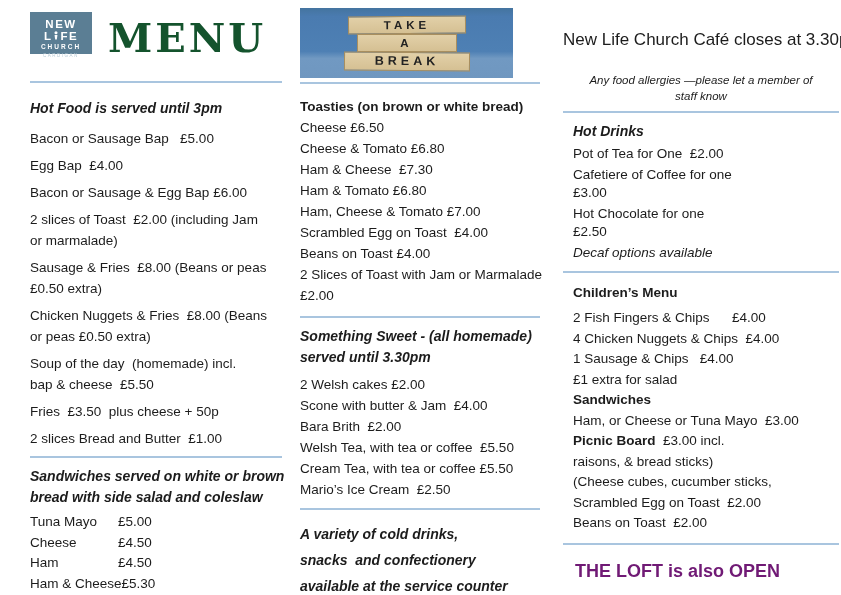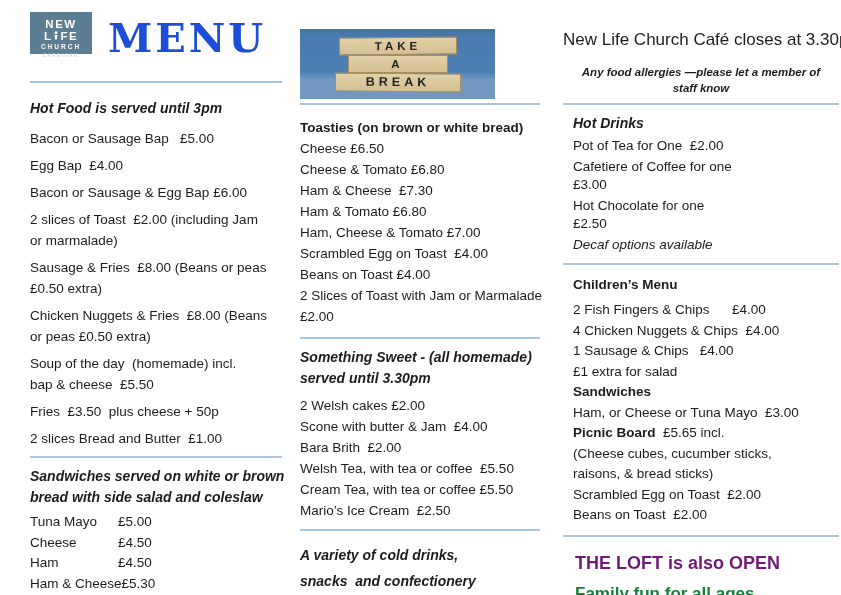--- a/index.html
+++ b/index.html
@@ -21,38 +21,38 @@
     width:62px; height:42px; background:#5b7e94; color:#ffffff; text-align:center;
     box-sizing:border-box; padding-top:7px; flex:0 0 auto;
   }
   .logo-l1 { font-size:11.5px; font-weight:bold; letter-spacing:1.5px; line-height:11px; }
   .logo-l2 { font-size:11.5px; font-weight:bold; letter-spacing:1.5px; line-height:12px; display:flex; justify-content:center; align-items:center; gap:1px; }
   .person-svg { width:6px; height:11px; display:inline-block; }
   .logo-l3 { font-size:6.5px; font-weight:bold; letter-spacing:2px; line-height:9px; }
   .logo-l4 { font-size:4.5px; letter-spacing:1.5px; color:#b9cbd6; line-height:7px; margin-top:1px; }
   .menu-title {
     font-family:"DejaVu Serif", serif; font-weight:bold; font-size:40px;
-    letter-spacing:3px; line-height:52px; color:#1d4ed8;
+    letter-spacing:3px; line-height:52px; color:#14532d;
   }
   #col1 .sep.first { margin-top:17px; }
 
   
   .heading { font-weight:bold; font-style:italic; font-size:14px; line-height:21px; white-space:pre; }
   .heading-plain { font-weight:bold; font-size:13.5px; line-height:21px; white-space:pre; }
   .mi { font-size:13.5px; line-height:21px; white-space:pre; }
   #col1 .hotfood .mi { margin-bottom:6px; }
   #col1 .heading.hot { margin-top:15px; margin-bottom:9px; }
   #col1 .sep.second { margin-top:7px; }
   #col1 .heading.sand { margin-top:8px; margin-bottom:4px; line-height:21px; }
   .sand-row { font-size:13.5px; line-height:20.5px; white-space:pre; }
   .sand-name { display:inline-block; min-width:88px; }
 
   
   .photo {
-    margin-top:29px; width:195px; height:70px; position:relative;
+    margin-top:8px; width:213px; height:70px; position:relative;
     background:linear-gradient(#44749f 0%, #4a7bb0 12%, #4e80b4 62%, #7199c2 72%, #6f97c0 100%);
     overflow:hidden;
   }
   .blocks { position:absolute; left:50%; top:8px; transform:translateX(-50%); width:130px; }
   .block {
     background:linear-gradient(#e2d0a8,#d5c093); border:1px solid #a98f5f; box-sizing:border-box;
     color:#222; font-weight:bold; text-align:center; letter-spacing:4px;
     height:18px; line-height:16px; font-size:11.5px; margin:0 auto;
   }
   .block.b1 { width:118px; transform:rotate(-0.5deg); }
@@ -61,21 +61,21 @@
   #col2 .sep.under-photo { margin-top:4px; }
   #col2 .heading-plain.toast { margin-top:12px; margin-bottom:0px; }
   #col2 .sep.mid { margin-top:10px; }
   #col2 .heading.sweet { margin-top:8px; }
   #col2 .sweets { margin-top:6px; }
   #col2 .sep.low { margin-top:8px; }
   .counter-note { margin-top:11px; font-weight:bold; font-style:italic; font-size:14px; line-height:26px; white-space:pre; }
 
   
   .r-title { margin-top:30px; font-weight:normal; font-size:17px; text-align:center; white-space:pre; }
-  .allergy { margin-top:14px; font-style:italic; font-size:11.5px; line-height:16px; text-align:center; white-space:pre;font-weight:bold; }
+  .allergy { margin-top:22px; font-style:italic; font-size:11.5px; line-height:16px; text-align:center; white-space:pre; }
   #col3 .sep.top { margin-top:7px; }
   #col3 .heading.drinks { margin-top:8px; margin-bottom:3px; padding-left:10px; }
   .hd-item { font-size:13.5px; line-height:18px; margin-bottom:3px; white-space:pre; padding-left:10px; }
   .decaf { font-style:italic; font-size:13.5px; line-height:18px; padding-left:10px; margin-top:2px; }
   #col3 .sep.mid2 { margin-top:9px; }
   .heading-plain.children { margin-top:9px; margin-bottom:5px; padding-left:10px; }
   .ch-item { font-size:13.5px; line-height:20.5px; white-space:pre; padding-left:10px; }
   .heading-plain.sand2 { padding-left:10px; line-height:20.5px; }
   .picnic { font-size:13.5px; line-height:20.5px; white-space:pre; padding-left:10px; }
   .picnic b { font-weight:bold; }
@@ -203,25 +203,25 @@
   <div class="heading-plain children">Children’s Menu</div>
   <div>
 
   <div class="ch-item">2 Fish Fingers &amp; Chips      £4.00</div>
       <div class="ch-item">4 Chicken Nuggets &amp; Chips  £4.00</div>
       <div class="ch-item">1 Sausage &amp; Chips   £4.00</div>
       <div class="ch-item">£1 extra for salad</div>
     </div>
   <div class="heading-plain sand2">Sandwiches</div>
   <div class="ch-item">Ham, or Cheese or Tuna Mayo  £3.00</div>
-  <div class="picnic"><b>Picnic Board</b><span>  £5.65 incl.</span></div>
-  <div>
-
-  <div class="ch-item">(Cheese cubes, cucumber sticks,</div>
-      <div class="ch-item">raisons, &amp; bread sticks)</div>
+  <div class="picnic"><b>Picnic Board</b><span>  £3.00 incl.</span></div>
+  <div>
+
+  <div class="ch-item">raisons, &amp; bread sticks)</div>
+      <div class="ch-item">(Cheese cubes, cucumber sticks,</div>
       <div class="ch-item">Scrambled Egg on Toast  £2.00</div>
       <div class="ch-item">Beans on Toast  £2.00</div>
     </div>
 
   <div class="sep bottom"></div>
   <div class="loft1">THE LOFT is also OPEN</div>
   <div class="loft2">Family fun for all ages</div>
 </div>
 
 </body></html>

